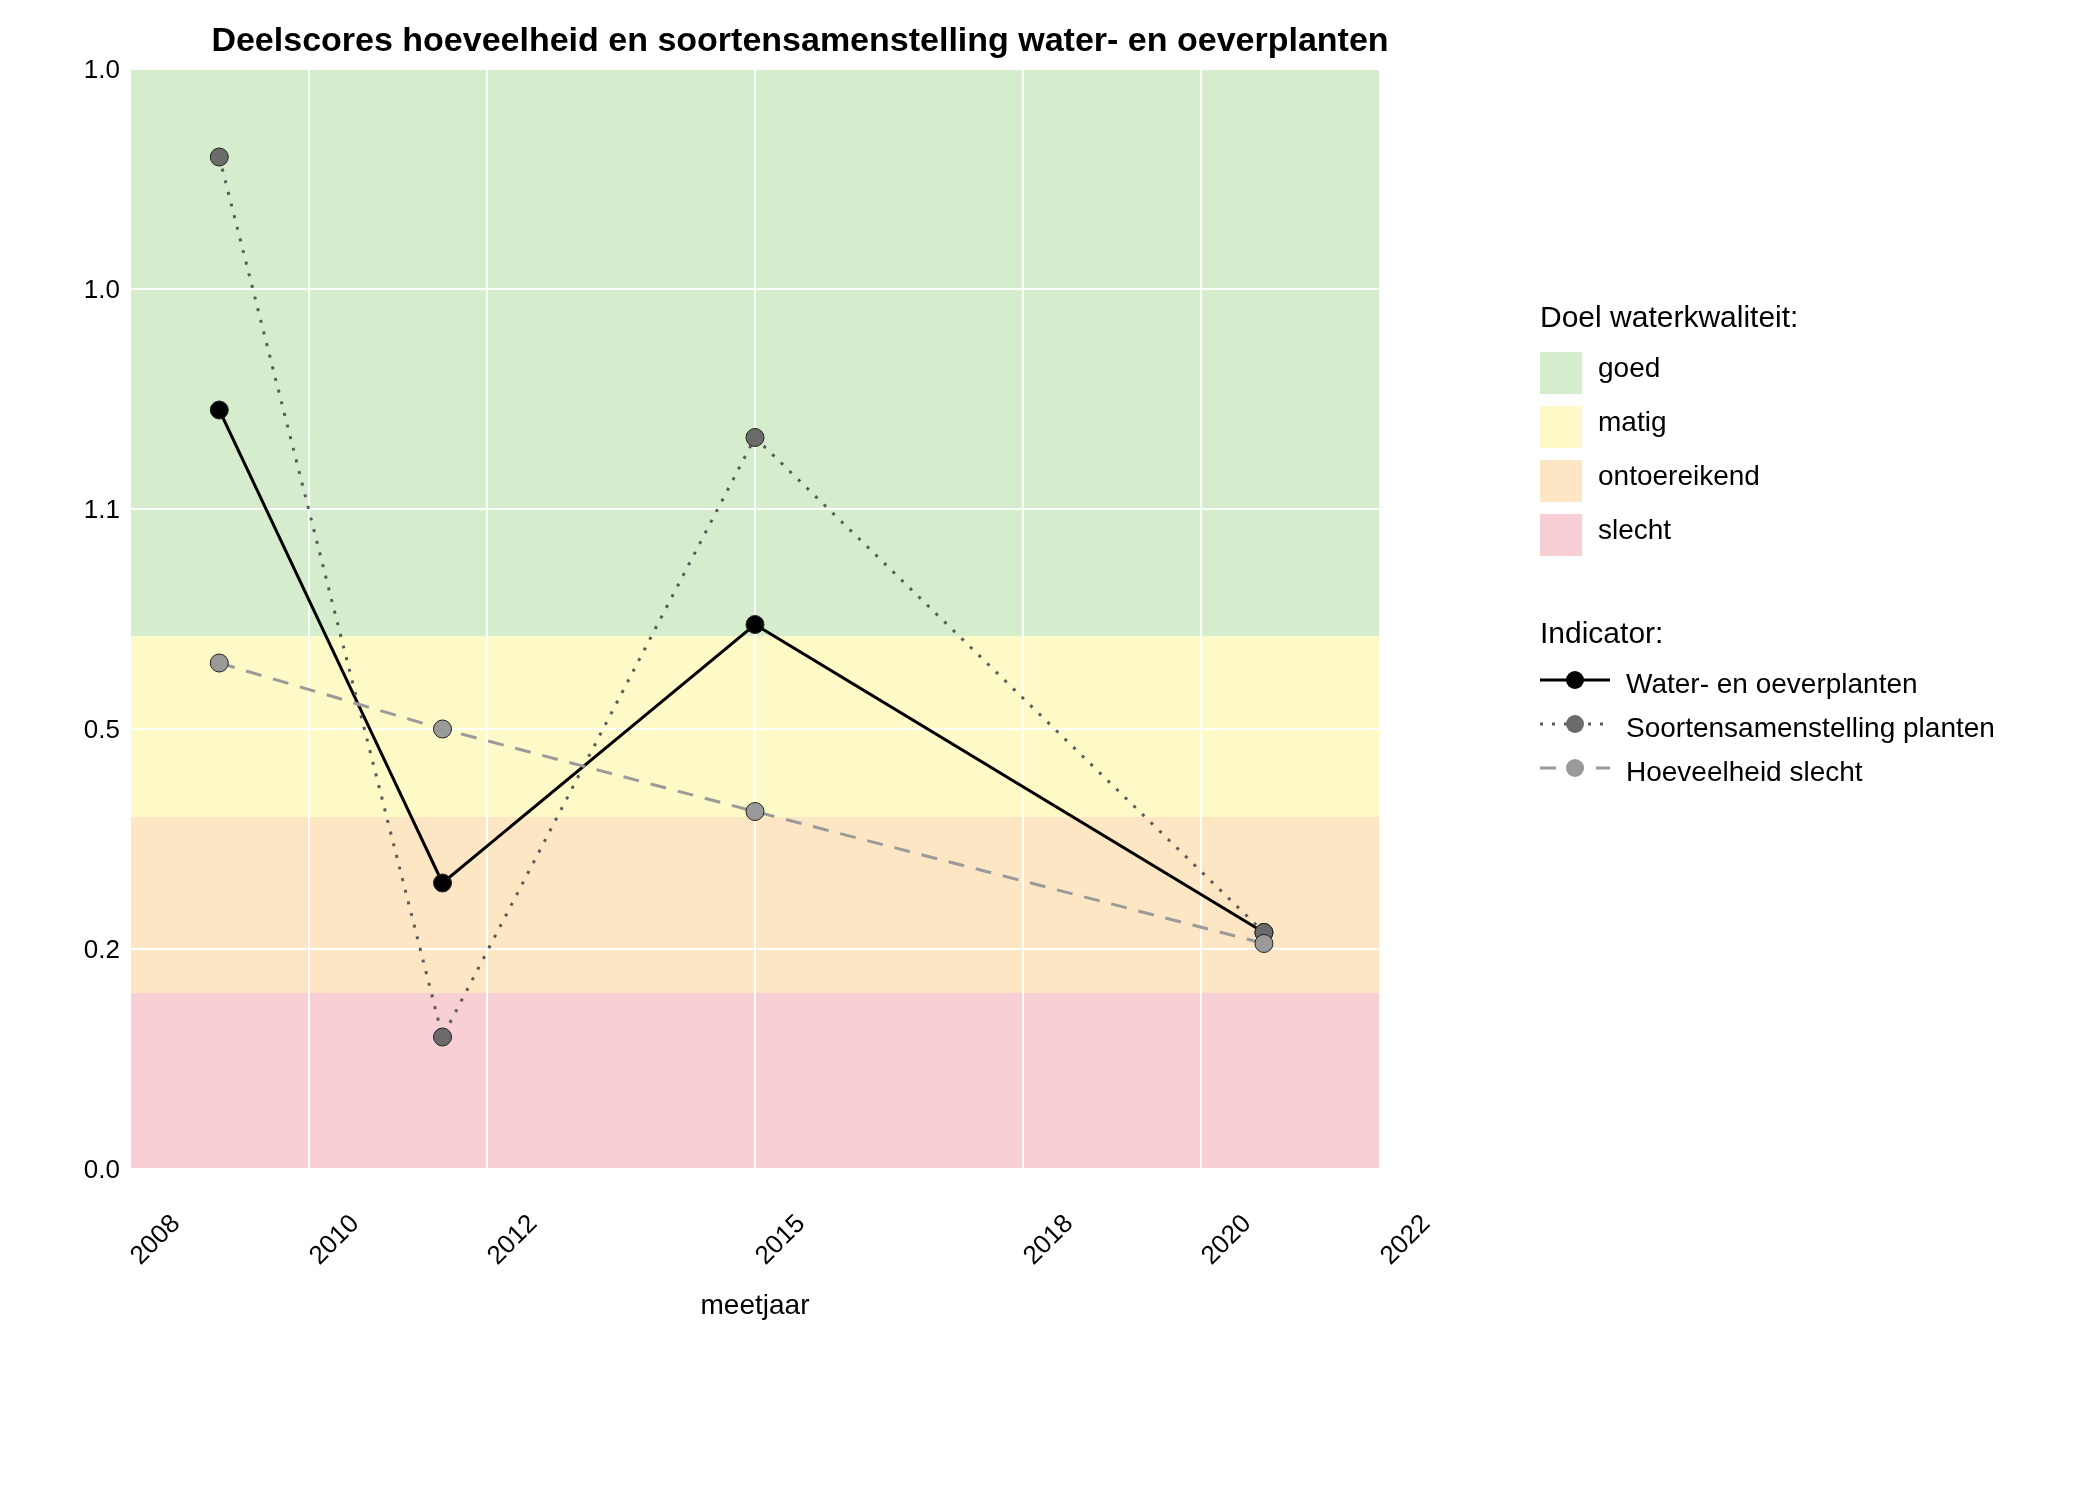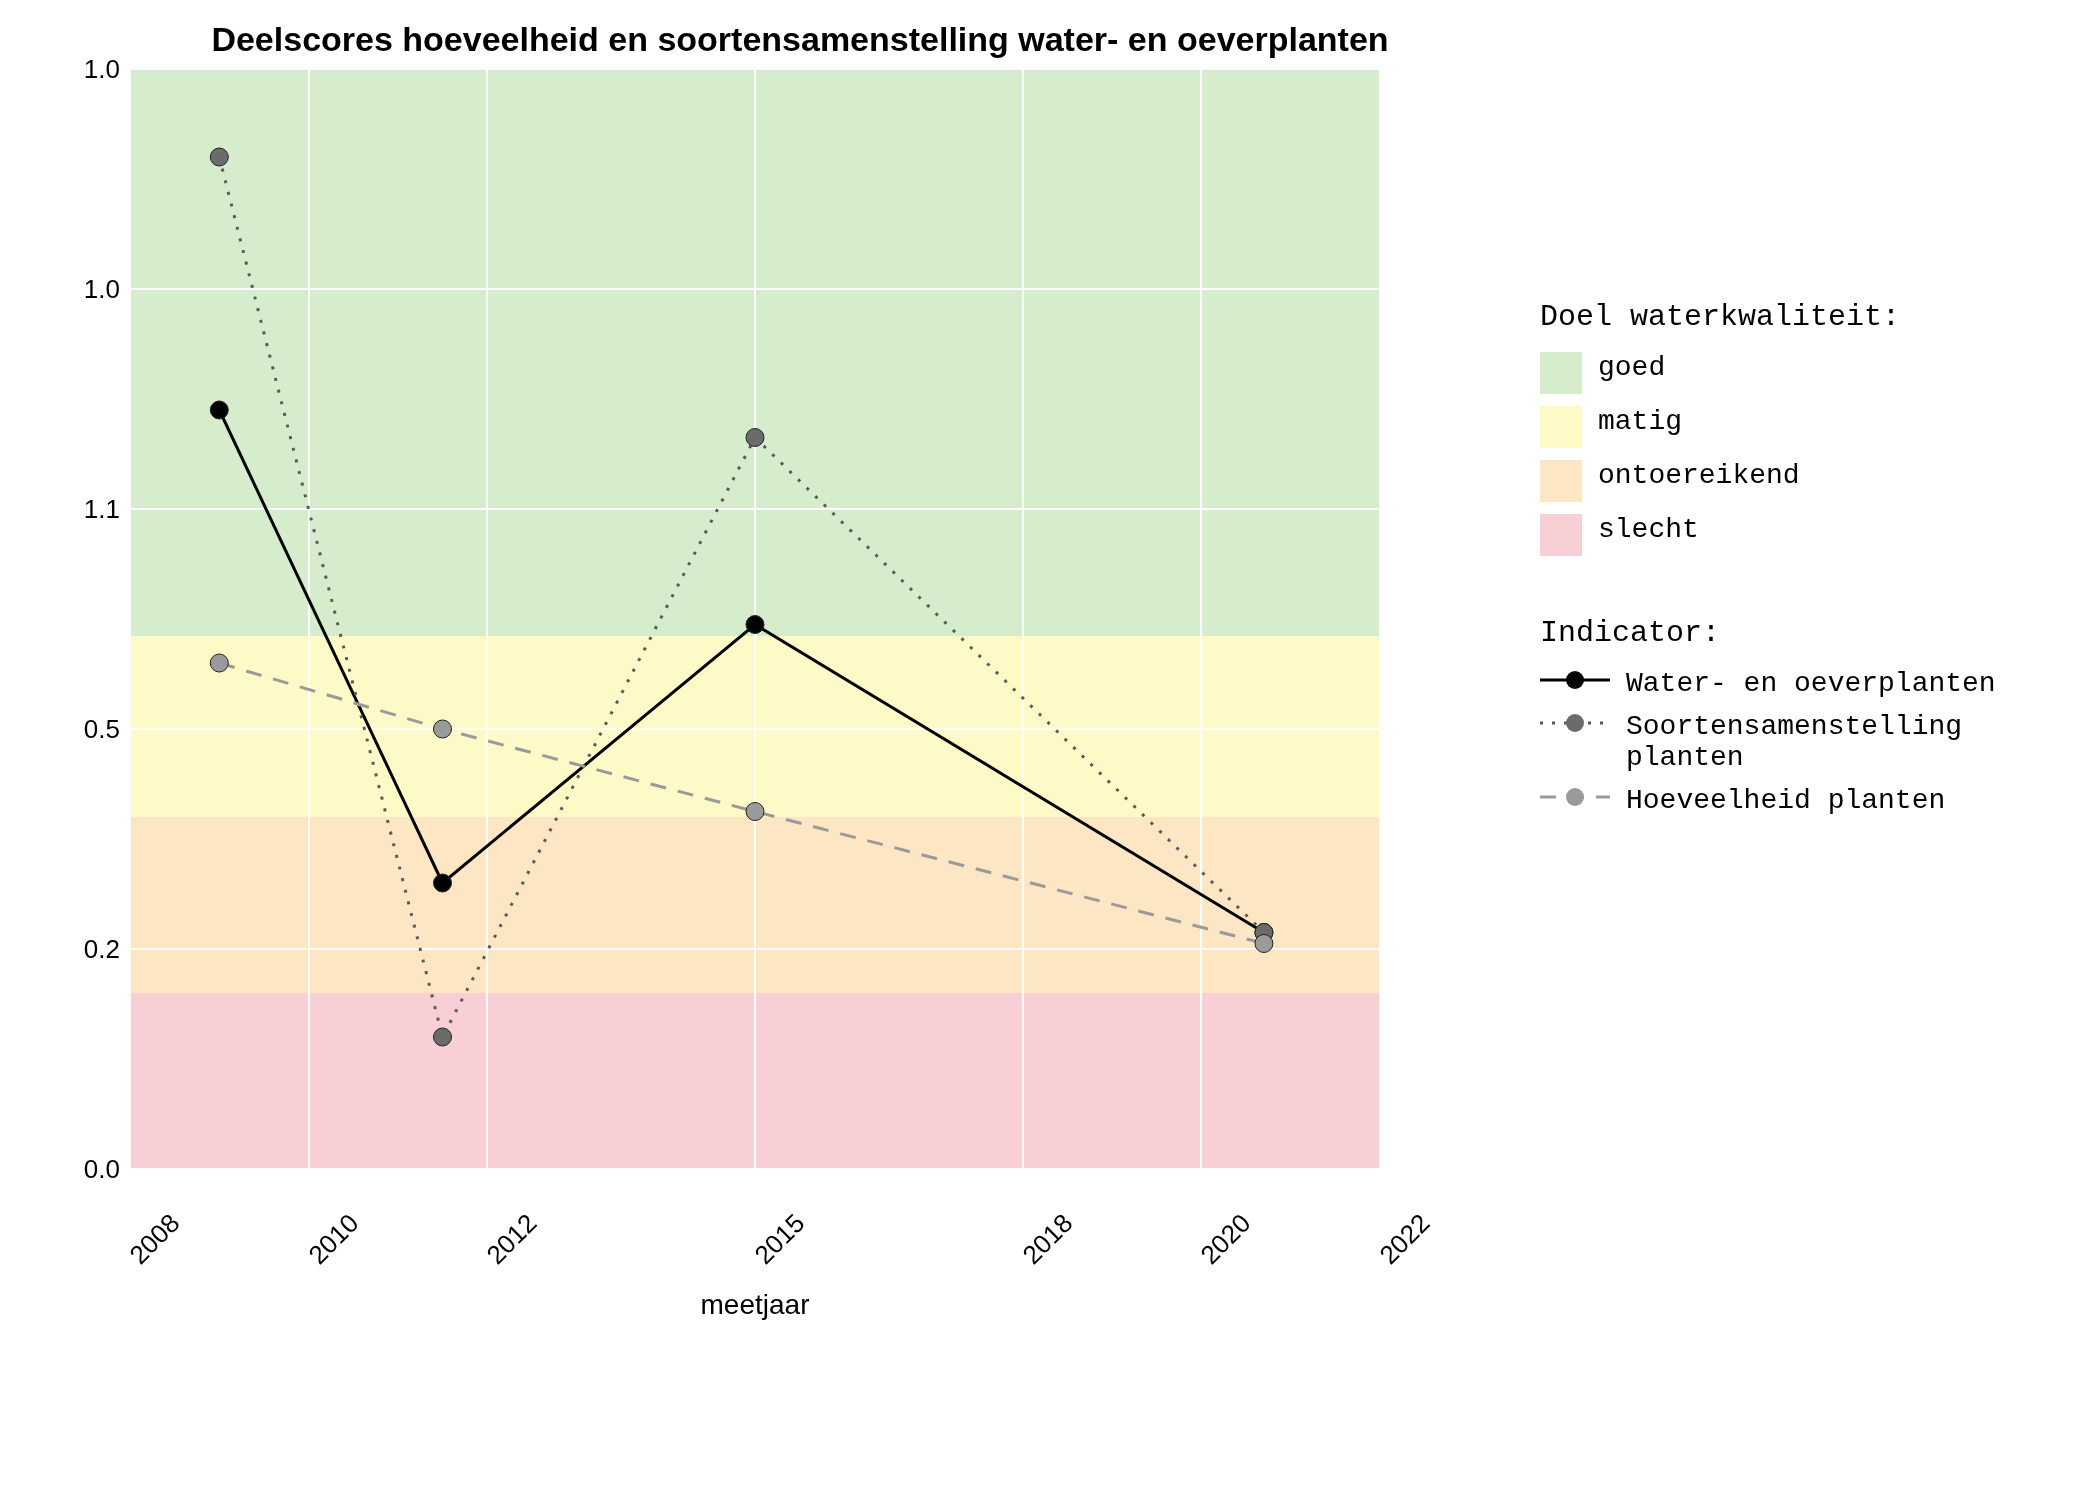--- a/index.html
+++ b/index.html
@@ -25,21 +25,21 @@
     text-align: center;
     margin-bottom: 10px;
     width: 1400px;
     margin-left: 80px;
   }
   svg { display: block; }
   .legend {
     padding-top: 280px;
     font-size: 28px;
   }
-  .legend-section { margin-bottom: 60px; font-family: Liberation Mono, monospace; }
+  .legend-section { margin-bottom: 60px; }
   .legend-title { font-size: 30px; margin-bottom: 18px; }
   .legend-item {
     display: flex;
     align-items: flex-start;
     gap: 16px;
     margin-bottom: 12px;
   }
   .swatch {
     width: 42px;
     height: 42px;
@@ -191,18 +191,18 @@
             </span>
             <span>Soortensamenstelling planten</span>
           </div>
           <div class="legend-item">
             <span class="line-swatch">
               <svg width="70" height="24">
                 <line x1="0" y1="12" x2="70" y2="12" stroke="#9a9a9a" stroke-width="3" stroke-dasharray="16 12"></line>
                 <circle cx="35" cy="12" r="9" fill="#9a9a9a"></circle>
               </svg>
             </span>
-            <span>Hoeveelheid planten</span>
+            <span>Hoeveelheid slecht</span>
           </div>
         </div>
     </div>
   </div>
 </div>
 
 </body></html>

